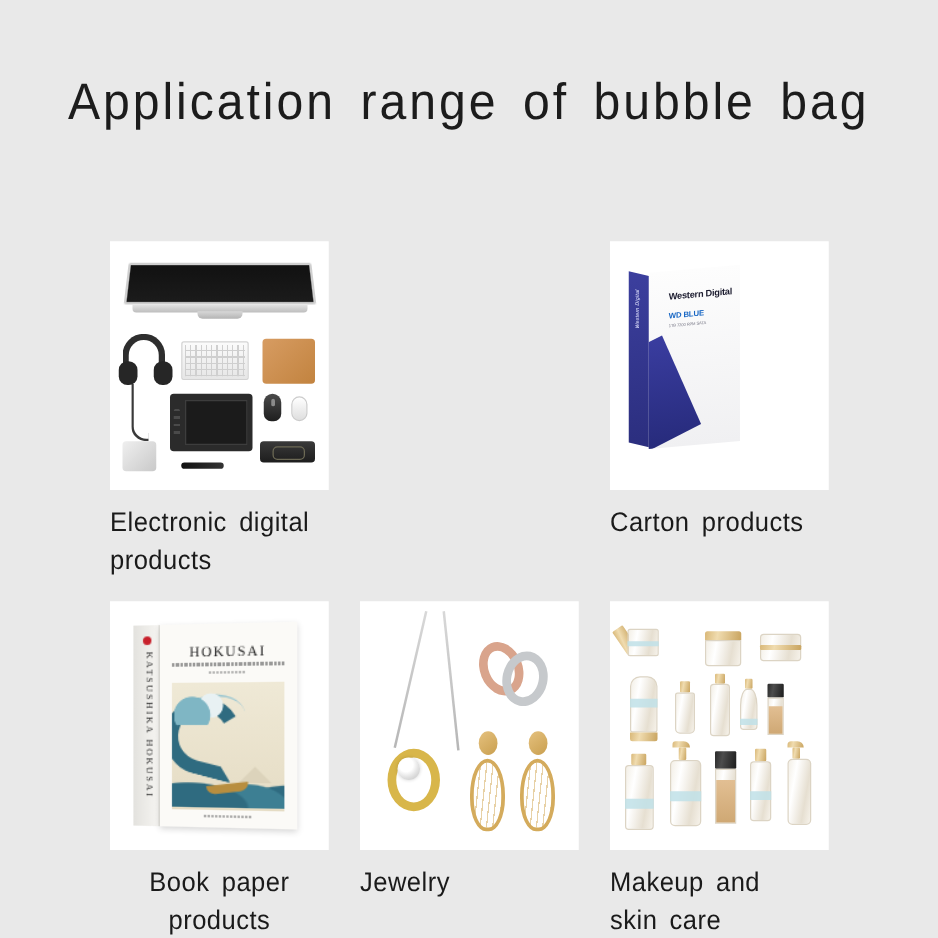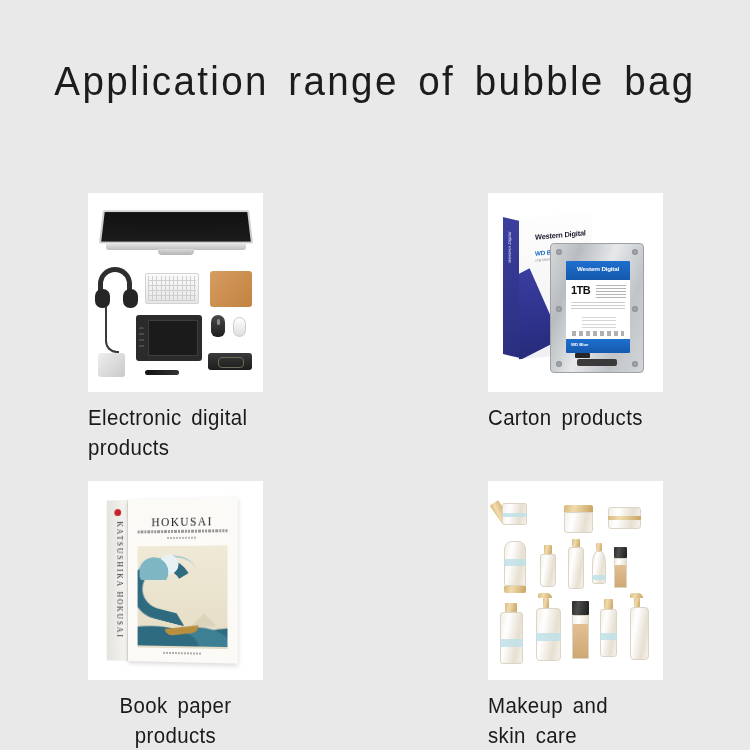--- a/index.html
+++ b/index.html
@@ -526,41 +526,20 @@
           <div class="wd-box-side">
             <div class="wd-side-txt">Western Digital</div>
           </div>
           <div class="wd-box-front">
             <div class="wd-box-wedge"></div>
             <div class="wd-brand">Western Digital</div>
             <div class="wd-blue">WD BLUE</div>
             <div class="wd-spec">1TB 7200 RPM SATA</div>
           </div>
 
-          <div class="hdd">
-            <div class="hdd-screw tl"></div>
-            <div class="hdd-screw tr"></div>
-            <div class="hdd-screw bl"></div>
-            <div class="hdd-screw br"></div>
-            <div class="hdd-screw ml"></div>
-            <div class="hdd-screw mr"></div>
-
-            <div class="hdd-label">
-              <div class="hdd-lab-head">Western Digital</div>
-              <div class="hdd-cap">1TB</div>
-              <div class="hdd-lines"></div>
-              <div class="hdd-lines2"></div>
-              <div class="hdd-lines3"></div>
-              <div class="hdd-certs"></div>
-              <div class="hdd-foot">WD Blue</div>
-            </div>
-
-            <div class="hdd-sata"></div>
-            <div class="hdd-pcb"></div>
-          </div>
         </div>
         <div class="caption left">Carton products</div>
       </div>
     </div>
 
     <div class="row">
 
       <div class="cell c0">
         <div class="thumb">
           <div class="book">
@@ -580,20 +559,41 @@
                 <div class="wave-thin"></div>
                 <div class="wave-crest"></div>
               </div>
               <div class="book-foot"></div>
             </div>
           </div>
         </div>
         <div class="caption center">Book paper products</div>
       </div>
 
+      <div class="cell c1">
+        <div class="thumb">
+          <div class="chain-l"></div>
+          <div class="chain-r"></div>
+          <div class="pendant-ring"></div>
+          <div class="pendant-gem"></div>
+
+          <div class="ring-rose"></div>
+          <div class="ring-silver"></div>
+
+          <div class="earring e1">
+            <div class="ear-top"></div>
+            <div class="ear-hoop"></div>
+          </div>
+          <div class="earring e2">
+            <div class="ear-top"></div>
+            <div class="ear-hoop"></div>
+          </div>
+        </div>
+        <div class="caption left">Jewelry</div>
+      </div>
 
       <div class="cell c2">
         <div class="thumb">
 
           <div class="cos" style="left:14px; top:22px;">
             <div class="cos-cap" style="width:10px;height:22px;left:-7px;top:-2px;transform:rotate(-34deg);"></div>
             <div class="cos-body" style="width:25px;height:22px;border-radius:2px;"></div>
             <div class="cos-band" style="top:10px;height:4px;width:25px;"></div>
           </div>
 

